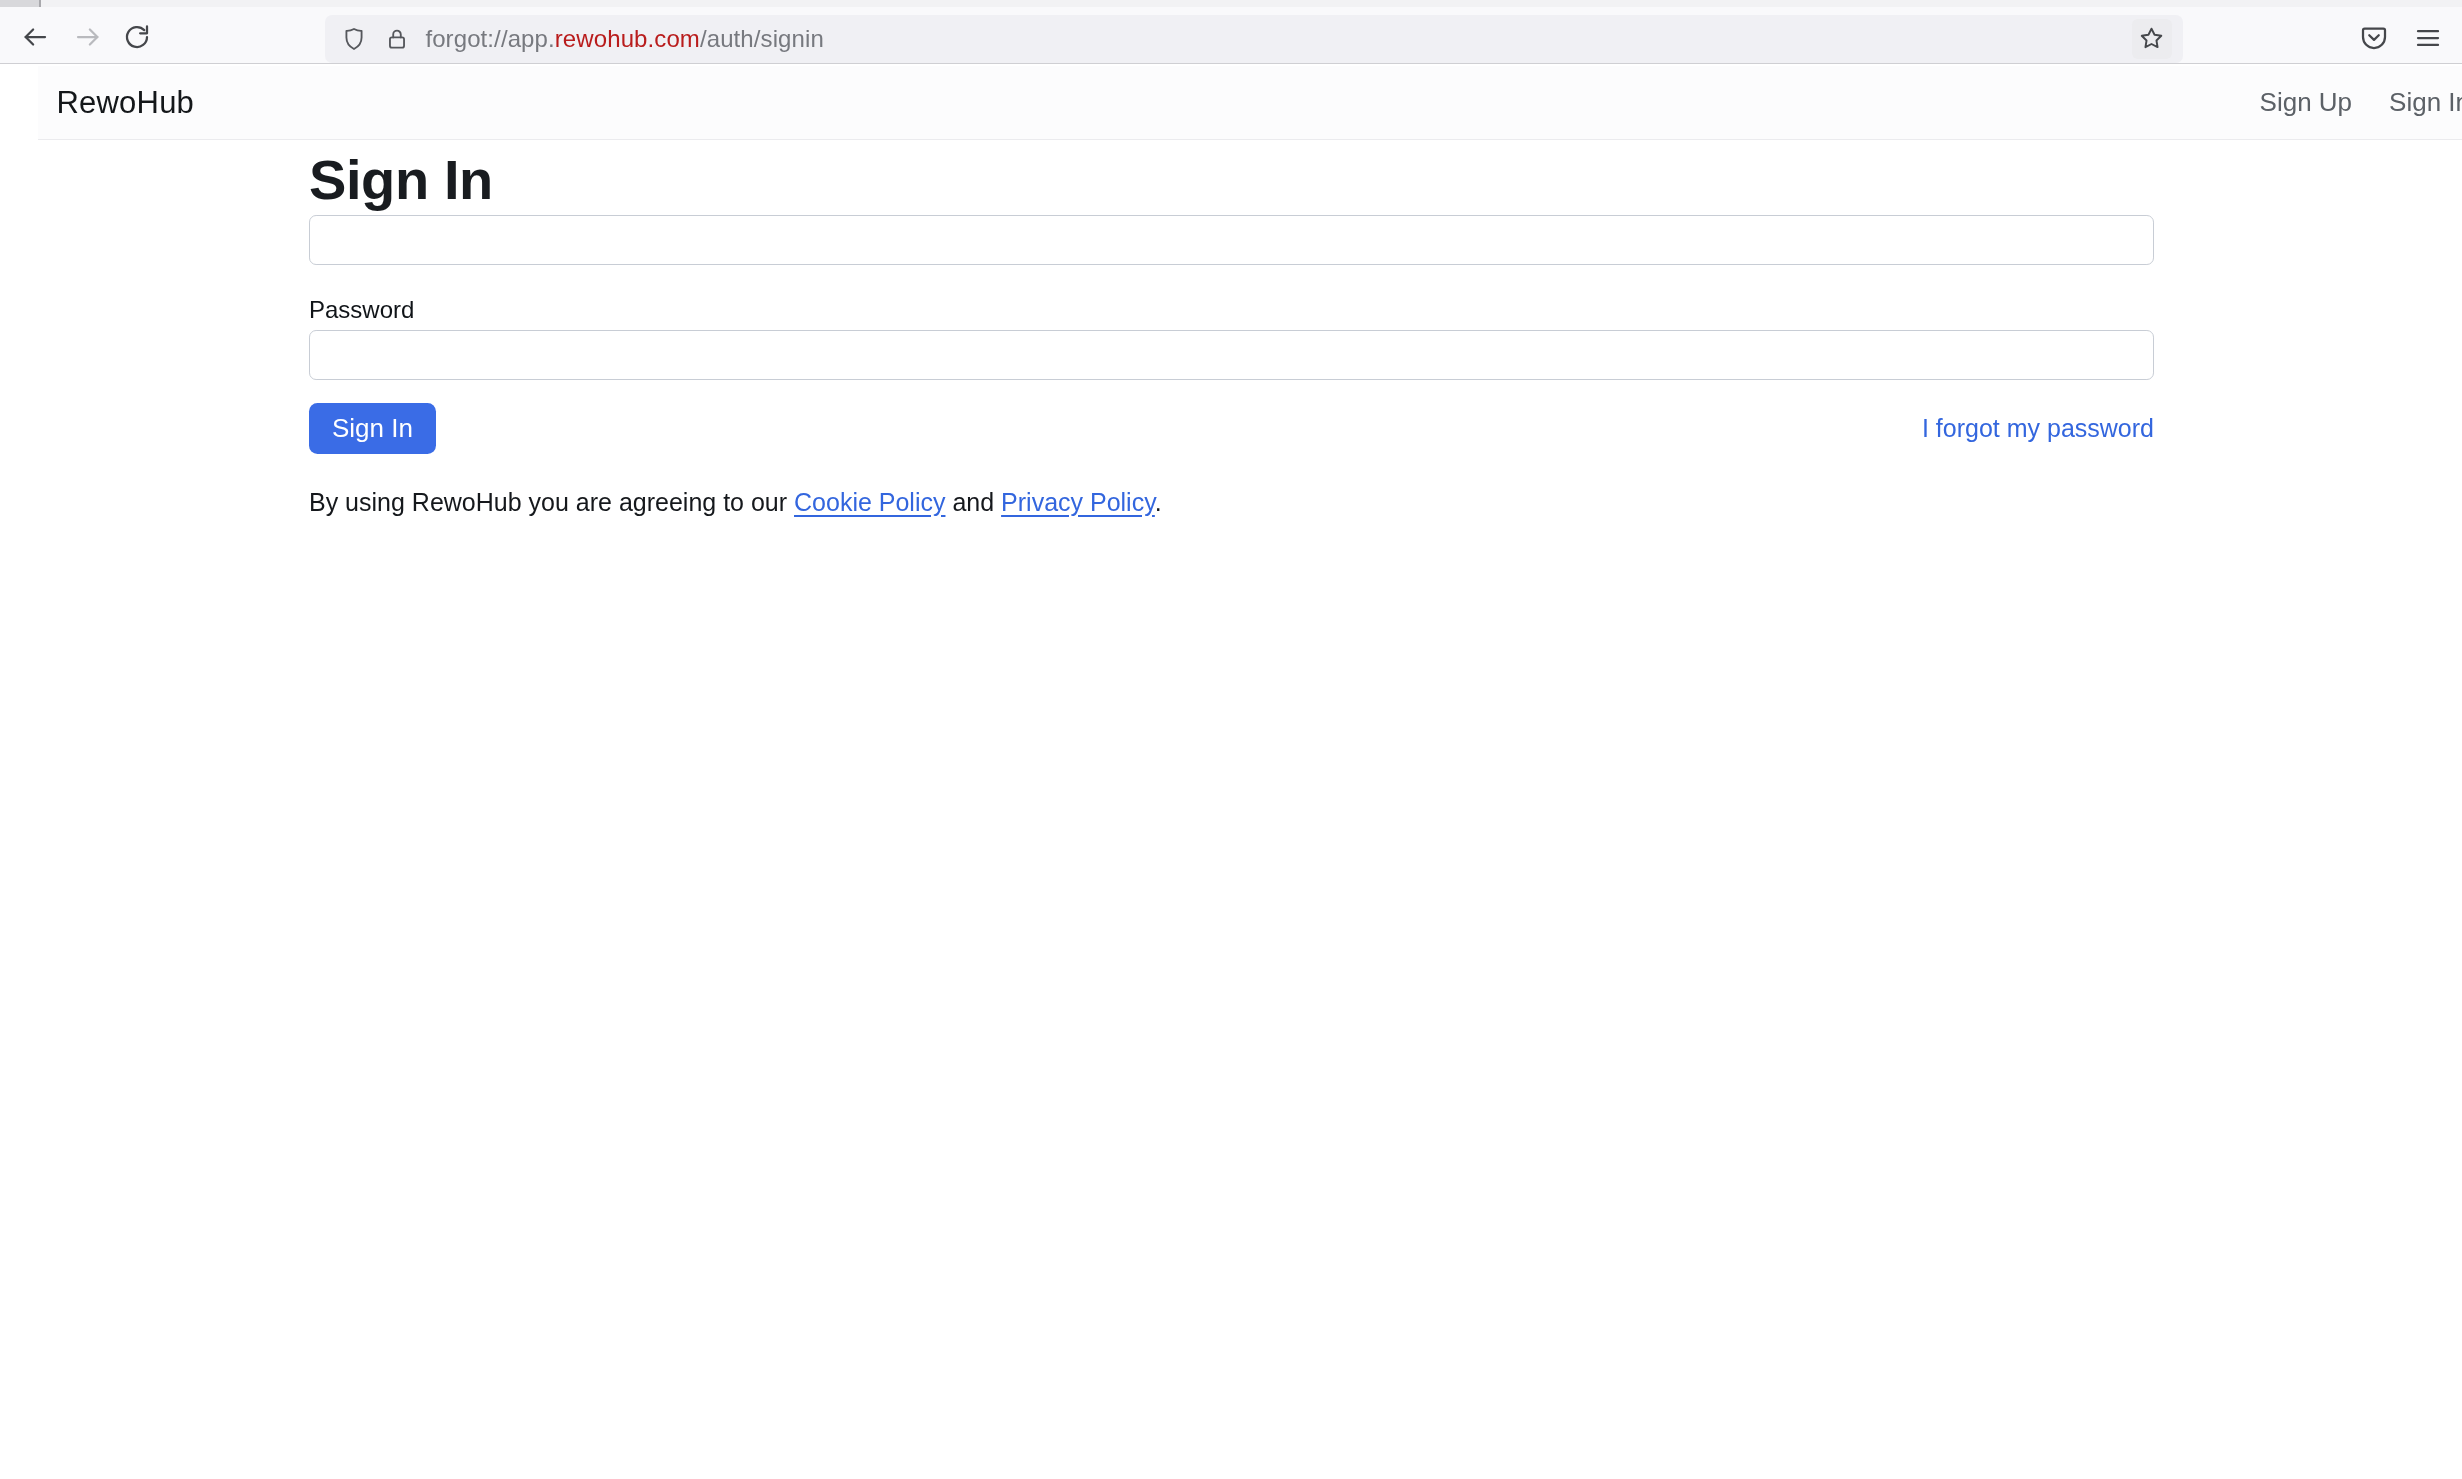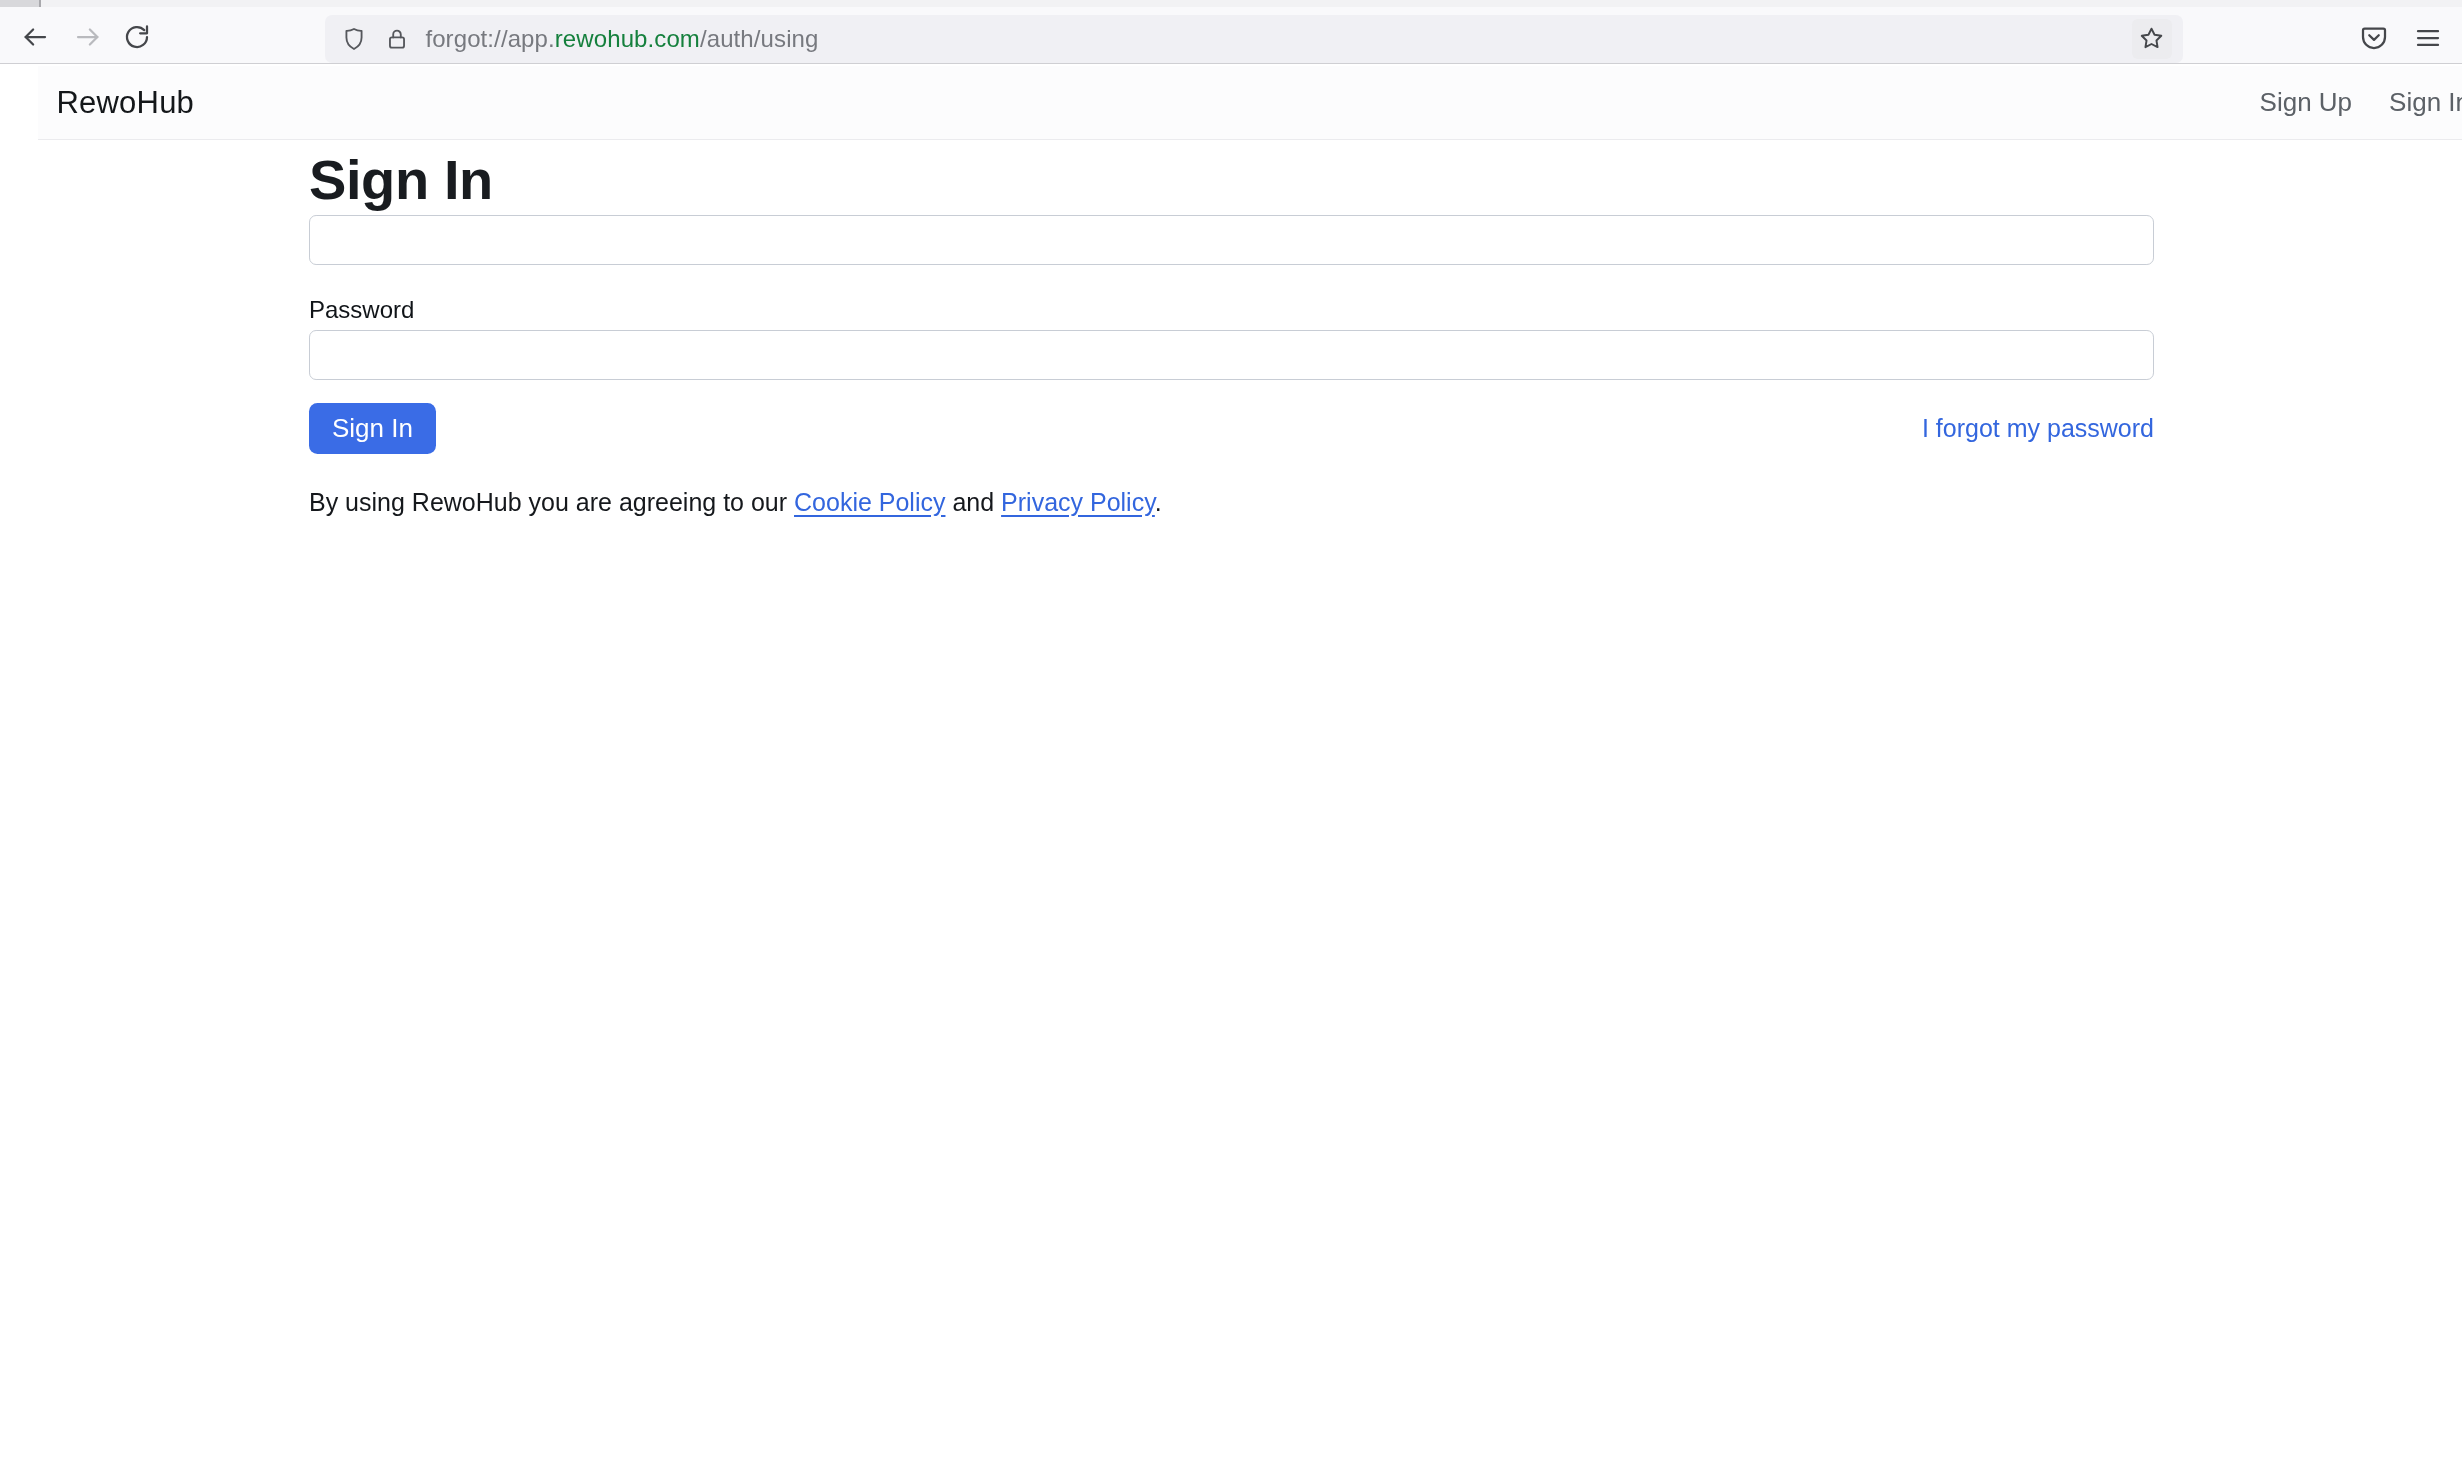--- a/index.html
+++ b/index.html
@@ -44,21 +44,21 @@
     position: absolute; top: 7.8px; left: 325px; width: 1858px; height: 48px;
     background: #f0f0f4; border-radius: 7.1px;
     display: flex; align-items: center; padding: 0 11.4px 0 15.7px;
     color: #55575c;
   }
   .urlbar .chip-icon { width: 26px; height: 26px; flex: 0 0 auto; }
   .urlbar .shield { margin-right: 17px; }
   .urlbar .lock { margin-right: 15.7px; }
   .url-text { font-size: 24px; white-space: nowrap; letter-spacing: 0.1px; }
   .url-dim { color: #77797f; }
-  .url-host { color: #15803d; }
+  .url-host { color: #b91c1c; }
   .star-wrap {
     margin-left: auto; width: 40px; height: 40px; border-radius: 5.7px;
     display: flex; align-items: center; justify-content: center;
     background: #ececef; color: #45474b; cursor: pointer;
   }
   .star-wrap svg { width: 27px; height: 27px; }
 
   .tool-icon {
     position: absolute; top: 14.2px; width: 33px; height: 33px;
     display: flex; align-items: center; justify-content: center;
@@ -177,21 +177,21 @@
       <svg viewBox="0 0 24 24" width="26" height="26" fill="none" stroke="currentColor" stroke-width="1.7" stroke-linejoin="round">
           <path d="M12 2.8c2.2 1.2 4.6 1.8 7 1.7v6c0 4.8-2.8 8.4-7 10.7-4.2-2.3-7-5.9-7-10.7v-6c2.4.1 4.8-.5 7-1.7z"></path>
         </svg>
     </span>
     <span class="chip-icon lock" style="display:flex">
       <svg viewBox="0 0 24 24" width="26" height="26" fill="none" stroke="currentColor" stroke-width="1.7" stroke-linecap="round" stroke-linejoin="round">
           <rect x="5.5" y="10.5" width="13" height="9.5" rx="1.8"></rect>
           <path d="M8.5 10.5V7.8a3.5 3.5 0 0 1 7 0v2.7"></path>
         </svg>
     </span>
-    <span class="url-text"><span class="url-dim">forgot://app.</span><span class="url-host">rewohub.com</span><span class="url-dim">/auth/using</span></span>
+    <span class="url-text"><span class="url-dim">forgot://app.</span><span class="url-host">rewohub.com</span><span class="url-dim">/auth/signin</span></span>
     <span class="star-wrap">
       <span style="display:flex">
         <svg viewBox="0 0 24 24" width="27" height="27" fill="none" stroke="currentColor" stroke-width="1.7" stroke-linejoin="round">
             <path d="M12 3.3l2.7 5.4 6 .9-4.3 4.2 1 5.9-5.4-2.8-5.4 2.8 1-5.9L3.3 9.6l6-.9z"></path>
           </svg>
       </span>
     </span>
   </div>
 
   <div class="tool-icon icon-pocket">

